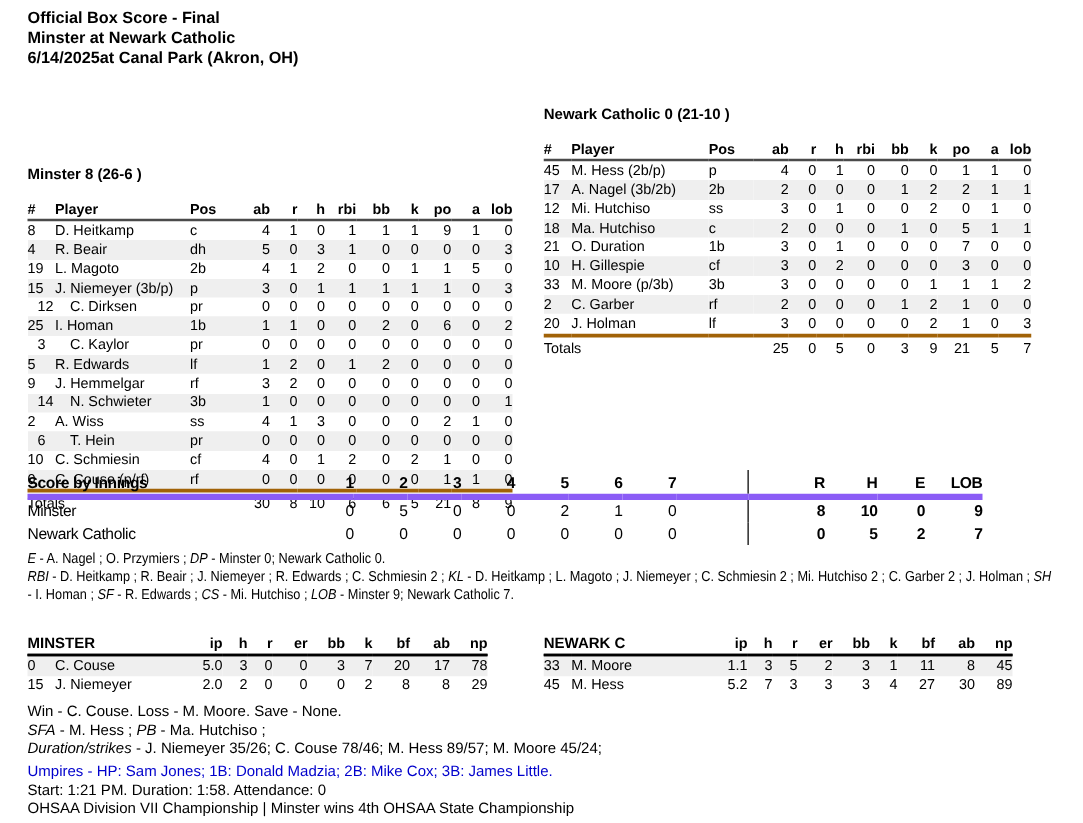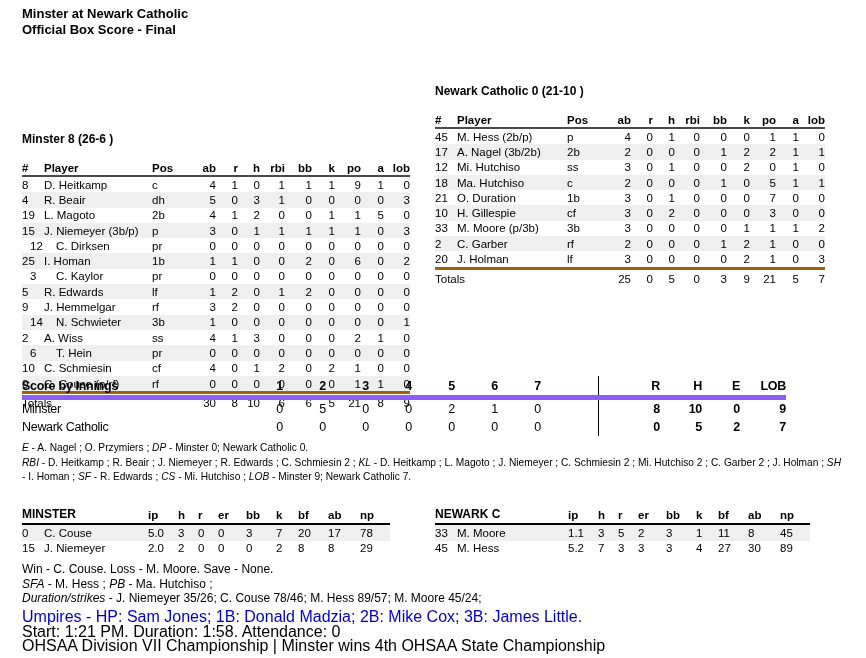--- a/index.html
+++ b/index.html
@@ -37,34 +37,35 @@
 
   .pitcol { position:absolute; top:503px; }
   #pit-away { left:22px; width:368px; }
   #pit-home { left:435px; width:375px; }
   table.pit { border-collapse:collapse; table-layout:fixed; font-size:11.5px; }
   #pit-away table.pit { width:368px; }
   #pit-home table.pit { width:375px; }
   .pit td { padding:0; height:15.5px; white-space:nowrap; }
   .pit thead td { font-weight:bold; border-bottom:2px solid #000; height:18px; vertical-align:bottom; padding-bottom:2px; }
   .pit thead td.p-title { font-size:12px; }
-  .pit .n { text-align:left; }
+  .pit .n { text-align:right; }
   .pit tbody tr:nth-child(odd) { background:#efefef; }
 
   #footer1 { position:absolute; left:22px; top:562px; font-size:12px; line-height:14.7px; }
-  #footer2 { position:absolute; left:22px; top:610px; font-size:16px; line-height:14.7px; }
+  #footer2 { position:absolute; left:22px; top:610px; font-size:12px; line-height:14.7px; }
 </style>
 </head>
 <body>
 
 <div id="page">
 
   <div class="hdr">
+    <div>Official Box Score - Final</div>
     <div>Minster at Newark Catholic</div>
-    <div>Official Box Score - Final</div>
+    <div>6/14/2025at Canal Park (Akron, OH)</div>
   </div>
 
   <div class="batcol" id="bat-away">
     <div class="team-title">Minster 8 (26-6 )</div>
     <table class="bat">
       <colgroup>
         <col style="width:22px">
           <col style="width:108px">
           <col style="width:36px">
         <col style="width:28px">

